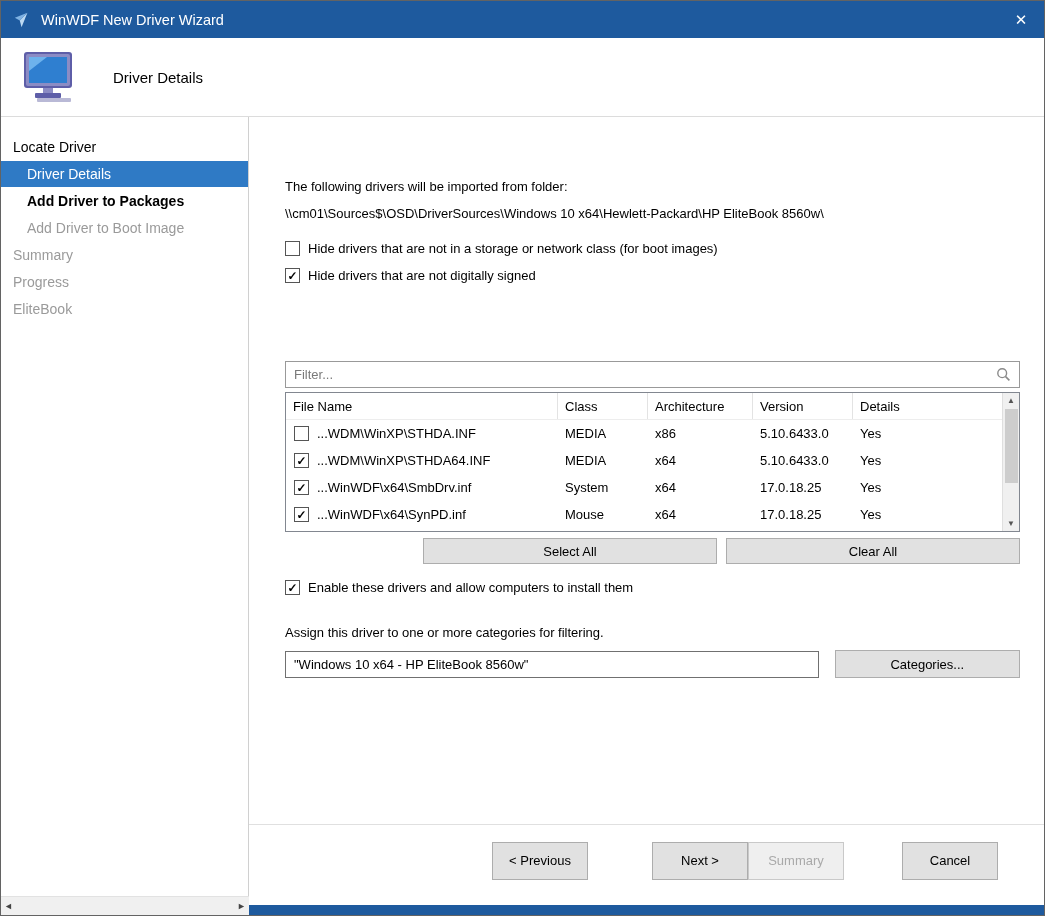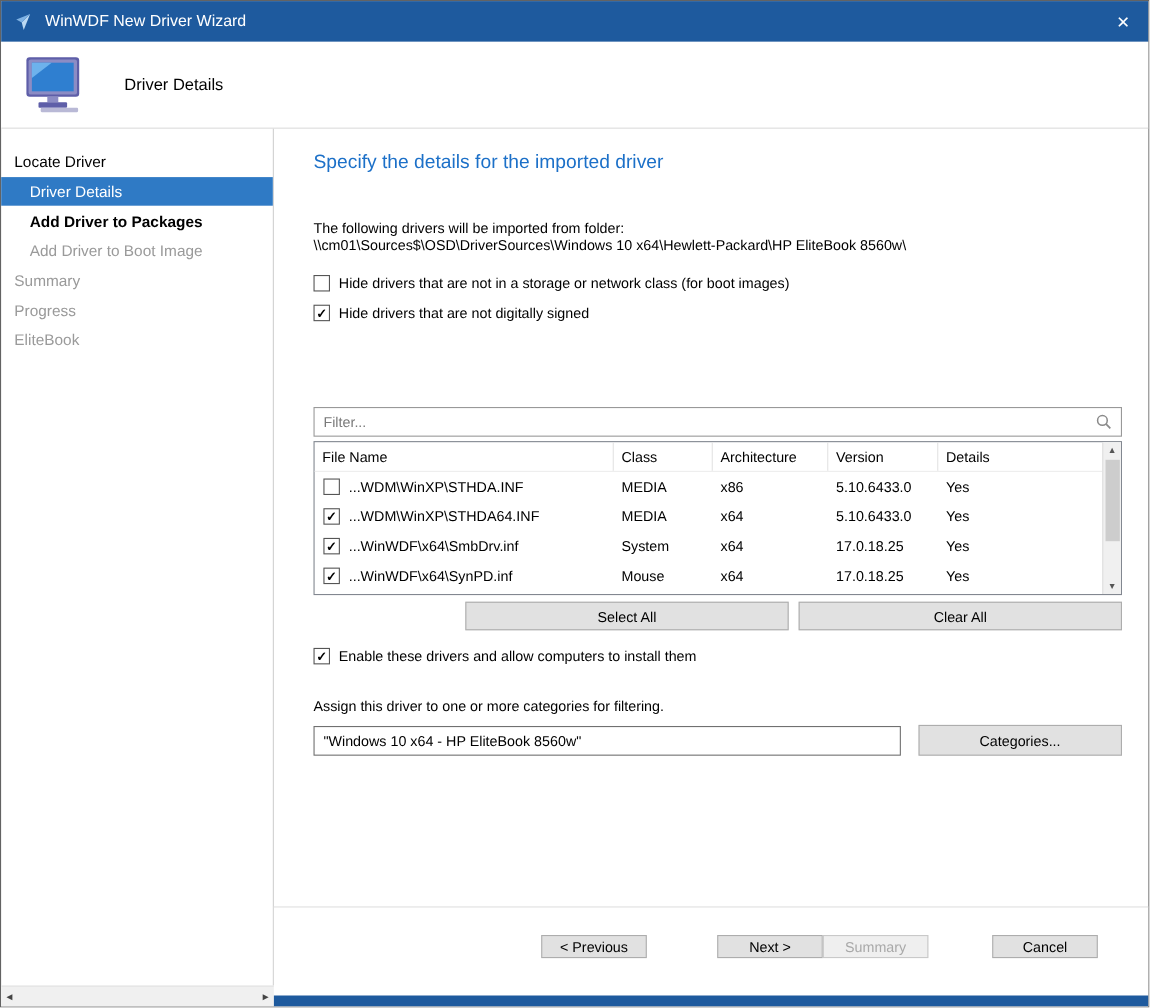--- a/index.html
+++ b/index.html
@@ -27,21 +27,21 @@
   .side-item.active { background:#2f7ac5; color:#fff; }
   .side-item.bold { font-weight:bold; }
   .side-item.dim { color:#9a9a9a; }
 
   .main { flex:1 1 auto; display:flex; flex-direction:column; min-width:0; }
   .content { flex:1 1 auto; padding:20px 24px 0 36px; }
 
   .heading { color:#1c70c8; font-size:17.5px; font-weight:400; }
   .txt { font-size:13px; color:#000; }
   .intro { margin-top:42px; }
-  .path  { }
+  .path  { margin-top:12px; }
 
   .cb { display:flex; align-items:center; gap:8px; font-size:13px; }
   .cb1 { margin-top:20px; }
   .cb2 { margin-top:12px; }
   .cbox { width:15px; height:15px; border:1px solid #555; background:#fff; flex:0 0 auto;
           display:inline-flex; align-items:center; justify-content:center; }
   .cbox.checked::after { content:"✓"; font-size:12px; font-weight:bold; color:#000; line-height:1; }
 
   
   .filterbox { margin-top:78px; height:27px; border:1px solid #999; background:#fff;
@@ -76,21 +76,21 @@
   .assign { margin-top:30px; }
 
   .cat-row { display:flex; margin-top:10px; gap:16px; align-items:center; }
   .cat-field { width:538px; height:27px; border:1px solid #707070; background:#fff;
                display:flex; align-items:center; padding:0 8px; font-size:13px; white-space:nowrap; overflow:hidden; }
   .cat-btn { width:187px; height:28px; }
 
   
   .footer { flex:0 0 auto; height:72px; border-top:1px solid #e0e0e0; display:flex;
             align-items:center; justify-content:flex-end; padding-right:46px; background:#fff; }
-  .fbtn { width:96px; height:21px; }
+  .fbtn { width:96px; height:38px; }
   .fbtn.prev { margin-right:64px; }
   .fbtn.next { }
   .fbtn.summ { margin-right:58px; }
   .fbtn[disabled] { color:#a9a9a9; background:#efefef; border-color:#c9c9c9; }
 
   
   .bottombar { flex:0 0 auto; height:19px; display:flex; }
   .hscroll { width:248px; background:#f0f0f0; border-top:1px solid #e2e2e2; display:flex;
              align-items:center; justify-content:space-between; padding:0 3px; }
   .harrow { font-size:9px; color:#444; }
@@ -135,21 +135,20 @@
       <div class="side-item indent active">Driver Details</div>
       <div class="side-item indent bold">Add Driver to Packages</div>
       <div class="side-item indent dim">Add Driver to Boot Image</div>
       <div class="side-item dim">Summary</div>
       <div class="side-item dim">Progress</div>
       <div class="side-item dim">EliteBook</div>
     </div>
 
     <div class="main">
       <div class="content">
-        <div class="heading">Specify the details for the imported driver</div>
         <div class="txt intro">The following drivers will be imported from folder:</div>
         <div class="txt path">\\cm01\Sources$\OSD\DriverSources\Windows 10 x64\Hewlett-Packard\HP EliteBook 8560w\</div>
 
         <label class="cb cb1">
           <span class="cbox"></span>
           <span>Hide drivers that are not in a storage or network class (for boot images)</span>
         </label>
 
         <label class="cb cb2">
           <span class="cbox checked"></span>

